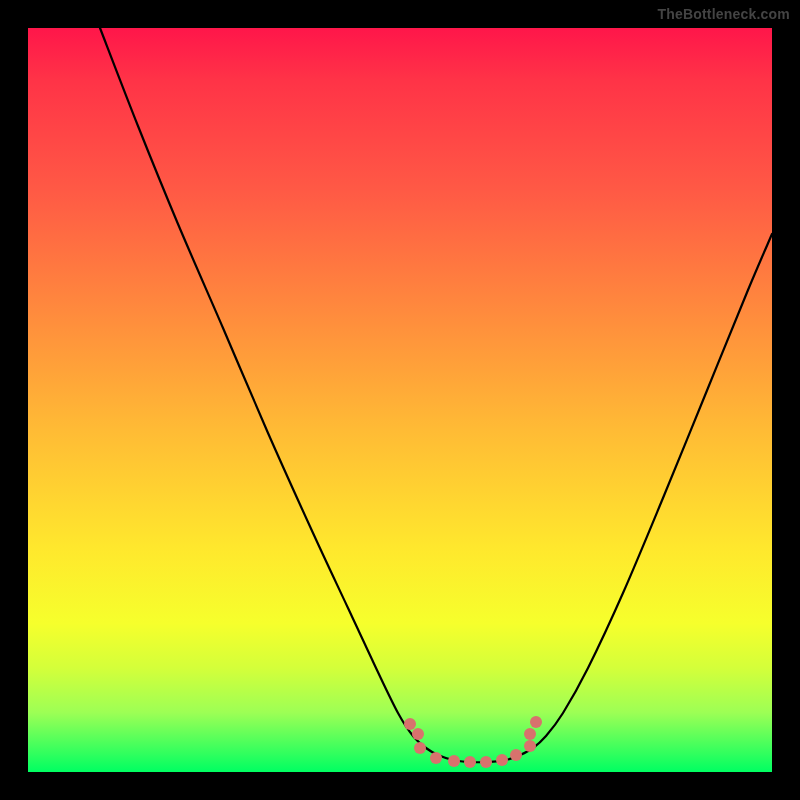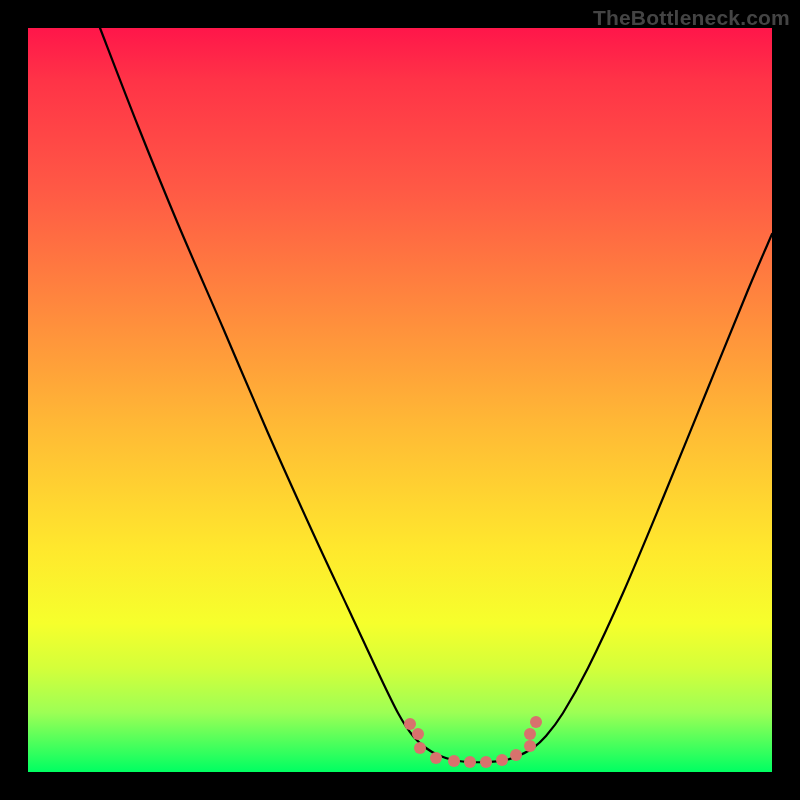--- a/index.html
+++ b/index.html
@@ -36,21 +36,21 @@
       #d4ff3a 86%,
       #9dff55 92%,
       #00ff62 100%
     );
   }
   .watermark {
     position: absolute;
     top: 6px;
     right: 10px;
     color: #444;
-    font-size: 21px;
+    font-size: 14px;
     font-weight: 600;
     letter-spacing: 0.2px;
     user-select: none;
   }
   svg.curve {
     position: absolute;
     left: 0;
     top: 0;
     width: 744px;
     height: 744px;

